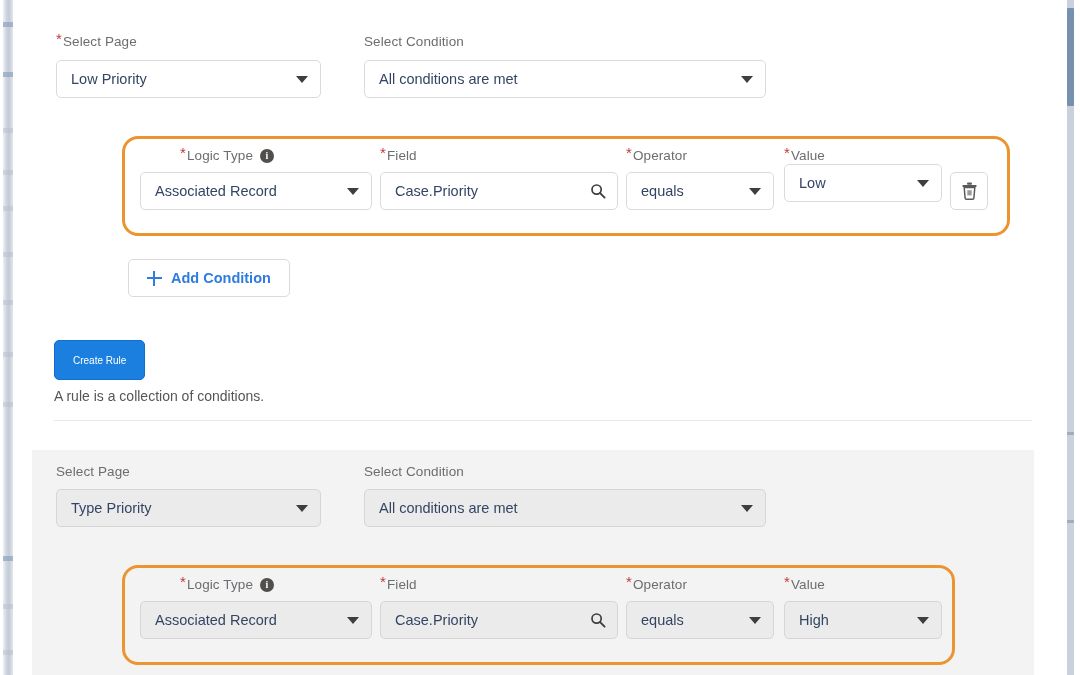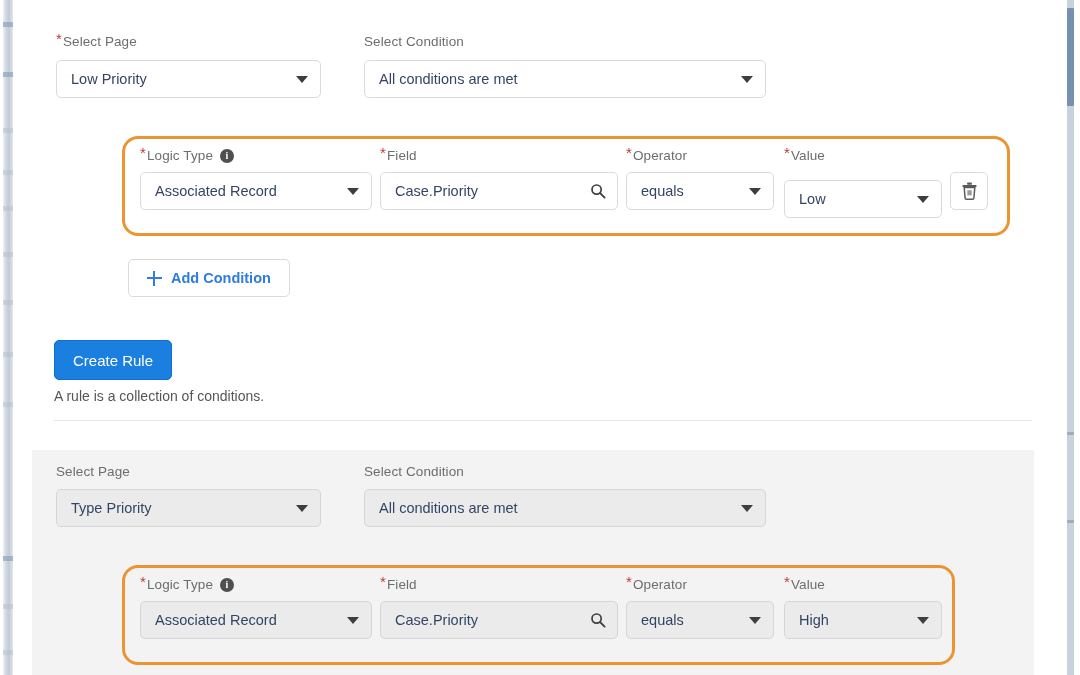--- a/index.html
+++ b/index.html
@@ -115,39 +115,39 @@
   }
   .plus-icon::before { left: 0; top: 6px; width: 15px; height: 2.4px; }
   .plus-icon::after  { top: 0; left: 6px; height: 15px; width: 2.4px; }
 
   .btn-brand {
     position: absolute; height: 40px; border: 1px solid #0f6fd1;
     border-radius: 5px; background: #1b7fe0; display: flex;
     align-items: center; justify-content: center; padding: 0 18px;
     cursor: pointer;
   }
-  .btn-brand .lbl { font-size: 15px; color: #ffffff; white-space: nowrap; }
+  .btn-brand .lbl { font-size: 10px; color: #ffffff; white-space: nowrap; }
 
   .btn-icon {
     position: absolute; width: 38px; height: 38px; border: 1px solid #dddbda;
     border-radius: 5px; background: #ffffff;
     display: flex; align-items: center; justify-content: center; cursor: pointer;
   }
 
   .helptext { position: absolute; font-size: 14px; color: #555555; white-space: nowrap; }
 
   
   .info-icon {
     display: inline-flex; align-items: center; justify-content: center;
     width: 14px; height: 14px; border-radius: 50%; background: #514f4d;
     color: #ffffff; font-size: 10px; font-weight: bold;
     font-family: "Liberation Serif", serif; line-height: 14px;
     vertical-align: middle; margin-left: 7px;
   }
-  .lbl-row { display: flex; align-items: center; }
+  .lbl-row { display: flex; align-items: center; margin-left: 40px; }
 </style>
 </head>
 <body>
 
 <div id="root">
 
   <div class="bg-strip">
     <div class="tick" style="top:22px"></div>
     <div class="tick" style="top:72px"></div>
     <div class="tick soft" style="top:128px"></div>
@@ -211,21 +211,21 @@
       <span class="req">*</span><span>Operator</span>
     </div>
     <div class="combo" style="position:absolute;left:594px;top:172px;width:148px">
       <span class="val">equals</span>
       <span class="caret"></span>
     </div>
 
     <div class="flabel" style="position:absolute;left:752px;top:148px">
       <span class="req">*</span><span>Value</span>
     </div>
-    <div class="combo" style="position:absolute;left:752px;top:180px;width:158px">
+    <div class="combo" style="position:absolute;left:752px;top:164px;width:158px">
       <span class="val">Low</span>
       <span class="caret"></span>
     </div>
 
     <div class="btn-icon" style="left:918px;top:172px">
       <svg width="17" height="18" viewBox="0 0 17 18">
         <rect x="6.1" y="0.6" width="4.8" height="2.1" rx="0.6" fill="#5a5a58"></rect>
         <rect x="1.4" y="3.0" width="14.2" height="2.0" rx="0.8" fill="#5a5a58"></rect>
         <path d="M3.2 5.6 h10.6 l-0.9 10.4 a1.3 1.3 0 0 1 -1.3 1.2 h-6.2 a1.3 1.3 0 0 1 -1.3 -1.2 z" fill="none" stroke="#5a5a58" stroke-width="1.5"></path>
         <rect x="6.3" y="8.2" width="4.4" height="5.2" fill="#9b9b99"></rect>

